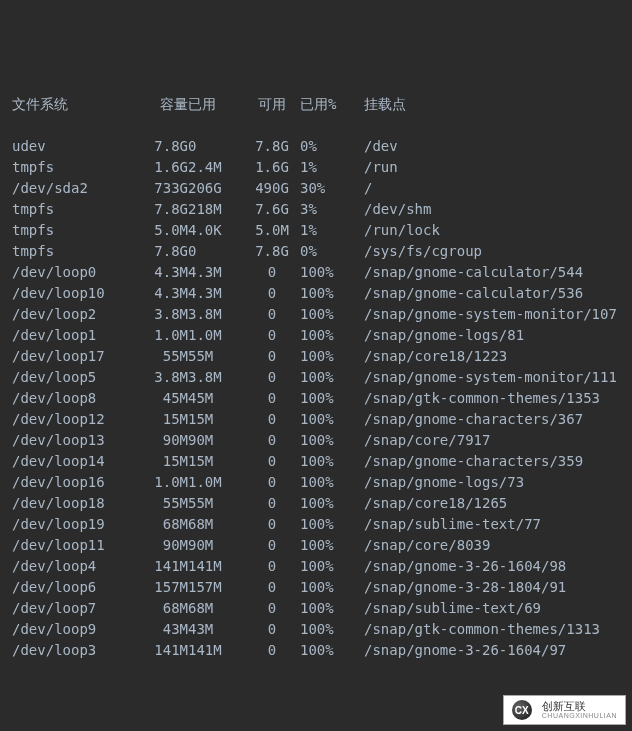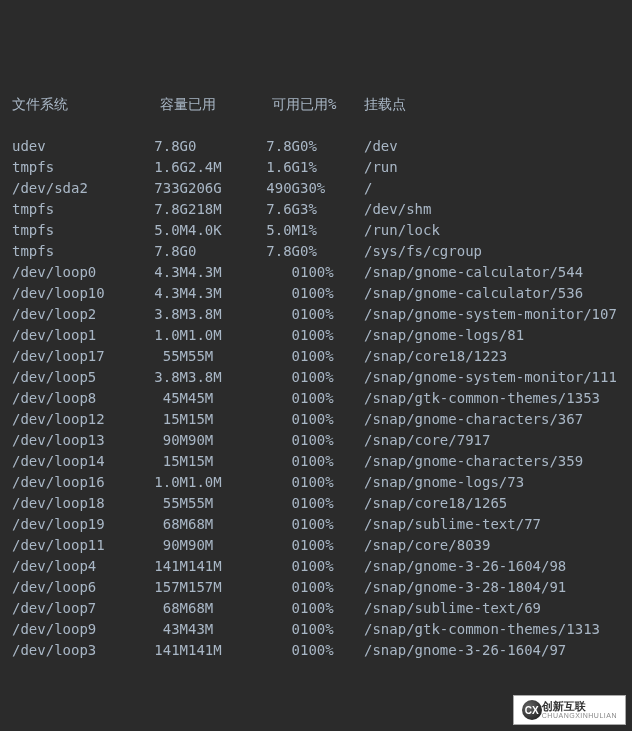--- a/index.html
+++ b/index.html
@@ -8,27 +8,27 @@
   .term{padding:10px 12px 12px 12px;white-space:pre;}
   .prompt-in{color:#499c54;}
   .prompt-num{color:#6897bb;}
   .ident{color:#a9b7c6;}
   .func{color:#cc7832;}
   .str{color:#6a8759;}
   .row span{display:inline-block;}
   .fs{width:120px;}
   .sz{width:56px;text-align:right;}
   .us{width:56px;text-align:left;}
-  .av{width:56px;text-align:right;}
+  .av{width:56px;text-align:center;}
   .pc{width:56px;}
   .mp{padding-left:8px;}
   .gap{height:21px;}
   .logo{position:absolute;right:6px;bottom:6px;background:#fff;
         border:1px solid #aaa;padding:4px 8px;font-family:sans-serif;
-        font-size:11px;color:#333;display:flex;align-items:flex-end;gap:0;}
+        font-size:11px;color:#333;display:flex;align-items:flex-end;gap:10px;}
   .logo .ico{width:20px;height:20px;border-radius:50%;
              background:radial-gradient(circle at 35% 35%,#666,#111);
              display:flex;align-items:center;justify-content:center;
              color:#fff;font-weight:bold;font-size:10px;}
   #tbody .row{display:block;}
 </style>
 </head>
 <body>
 
 <div class="term">
@@ -36,16 +36,16 @@
 
 <div class="row"><span class="fs">文件系统</span><span class="sz">容量</span><span class="us">已用</span><span class="av">可用</span><span class="pc">已用%</span><span class="mp">挂载点</span></div>
 <div id="tbody"><div class="row"><span class="fs">udev</span><span class="sz">7.8G</span><span class="us">0</span><span class="av">7.8G</span><span class="pc">0%</span><span class="mp">/dev</span></div><div class="row"><span class="fs">tmpfs</span><span class="sz">1.6G</span><span class="us">2.4M</span><span class="av">1.6G</span><span class="pc">1%</span><span class="mp">/run</span></div><div class="row"><span class="fs">/dev/sda2</span><span class="sz">733G</span><span class="us">206G</span><span class="av">490G</span><span class="pc">30%</span><span class="mp">/</span></div><div class="row"><span class="fs">tmpfs</span><span class="sz">7.8G</span><span class="us">218M</span><span class="av">7.6G</span><span class="pc">3%</span><span class="mp">/dev/shm</span></div><div class="row"><span class="fs">tmpfs</span><span class="sz">5.0M</span><span class="us">4.0K</span><span class="av">5.0M</span><span class="pc">1%</span><span class="mp">/run/lock</span></div><div class="row"><span class="fs">tmpfs</span><span class="sz">7.8G</span><span class="us">0</span><span class="av">7.8G</span><span class="pc">0%</span><span class="mp">/sys/fs/cgroup</span></div><div class="row"><span class="fs">/dev/loop0</span><span class="sz">4.3M</span><span class="us">4.3M</span><span class="av">0</span><span class="pc">100%</span><span class="mp">/snap/gnome-calculator/544</span></div><div class="row"><span class="fs">/dev/loop10</span><span class="sz">4.3M</span><span class="us">4.3M</span><span class="av">0</span><span class="pc">100%</span><span class="mp">/snap/gnome-calculator/536</span></div><div class="row"><span class="fs">/dev/loop2</span><span class="sz">3.8M</span><span class="us">3.8M</span><span class="av">0</span><span class="pc">100%</span><span class="mp">/snap/gnome-system-monitor/107</span></div><div class="row"><span class="fs">/dev/loop1</span><span class="sz">1.0M</span><span class="us">1.0M</span><span class="av">0</span><span class="pc">100%</span><span class="mp">/snap/gnome-logs/81</span></div><div class="row"><span class="fs">/dev/loop17</span><span class="sz">55M</span><span class="us">55M</span><span class="av">0</span><span class="pc">100%</span><span class="mp">/snap/core18/1223</span></div><div class="row"><span class="fs">/dev/loop5</span><span class="sz">3.8M</span><span class="us">3.8M</span><span class="av">0</span><span class="pc">100%</span><span class="mp">/snap/gnome-system-monitor/111</span></div><div class="row"><span class="fs">/dev/loop8</span><span class="sz">45M</span><span class="us">45M</span><span class="av">0</span><span class="pc">100%</span><span class="mp">/snap/gtk-common-themes/1353</span></div><div class="row"><span class="fs">/dev/loop12</span><span class="sz">15M</span><span class="us">15M</span><span class="av">0</span><span class="pc">100%</span><span class="mp">/snap/gnome-characters/367</span></div><div class="row"><span class="fs">/dev/loop13</span><span class="sz">90M</span><span class="us">90M</span><span class="av">0</span><span class="pc">100%</span><span class="mp">/snap/core/7917</span></div><div class="row"><span class="fs">/dev/loop14</span><span class="sz">15M</span><span class="us">15M</span><span class="av">0</span><span class="pc">100%</span><span class="mp">/snap/gnome-characters/359</span></div><div class="row"><span class="fs">/dev/loop16</span><span class="sz">1.0M</span><span class="us">1.0M</span><span class="av">0</span><span class="pc">100%</span><span class="mp">/snap/gnome-logs/73</span></div><div class="row"><span class="fs">/dev/loop18</span><span class="sz">55M</span><span class="us">55M</span><span class="av">0</span><span class="pc">100%</span><span class="mp">/snap/core18/1265</span></div><div class="row"><span class="fs">/dev/loop19</span><span class="sz">68M</span><span class="us">68M</span><span class="av">0</span><span class="pc">100%</span><span class="mp">/snap/sublime-text/77</span></div><div class="row"><span class="fs">/dev/loop11</span><span class="sz">90M</span><span class="us">90M</span><span class="av">0</span><span class="pc">100%</span><span class="mp">/snap/core/8039</span></div><div class="row"><span class="fs">/dev/loop4</span><span class="sz">141M</span><span class="us">141M</span><span class="av">0</span><span class="pc">100%</span><span class="mp">/snap/gnome-3-26-1604/98</span></div><div class="row"><span class="fs">/dev/loop6</span><span class="sz">157M</span><span class="us">157M</span><span class="av">0</span><span class="pc">100%</span><span class="mp">/snap/gnome-3-28-1804/91</span></div><div class="row"><span class="fs">/dev/loop7</span><span class="sz">68M</span><span class="us">68M</span><span class="av">0</span><span class="pc">100%</span><span class="mp">/snap/sublime-text/69</span></div><div class="row"><span class="fs">/dev/loop9</span><span class="sz">43M</span><span class="us">43M</span><span class="av">0</span><span class="pc">100%</span><span class="mp">/snap/gtk-common-themes/1313</span></div><div class="row"><span class="fs">/dev/loop3</span><span class="sz">141M</span><span class="us">141M</span><span class="av">0</span><span class="pc">100%</span><span class="mp">/snap/gnome-3-26-1604/97</span></div></div>
 
 
 </div>
 
 <div class="logo">
   <span class="ico">CX</span>
   <span style="display:flex;flex-direction:column;line-height:1.1;">
-    <span style="font-weight:bold">创新互联</span>
+    <span style="font-weight:normal">创新互联</span>
     <span style="font-size:7px;letter-spacing:0.5px;color:#888">CHUANGXINHULIAN</span>
   </span>
 </div>
 
 </body></html>

